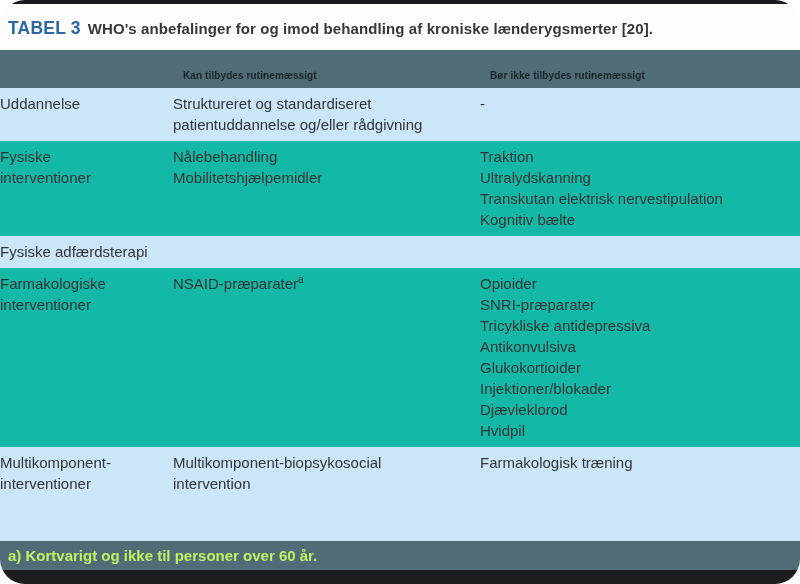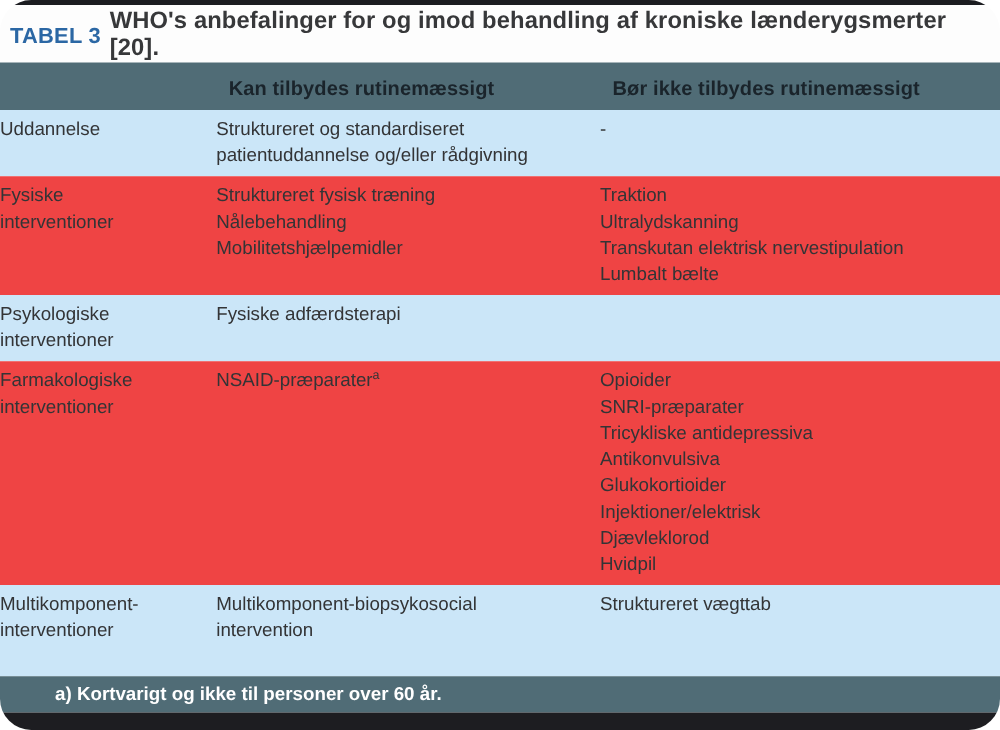--- a/index.html
+++ b/index.html
@@ -23,64 +23,64 @@
     flex: 0 0 46px;
     background: #fdfdfd;
     display: flex; align-items: center;
     padding: 2px 10px 0 8px;
   }
   .title-label {
     color: #2b67a4; font-weight: bold; font-size: 17.5px; letter-spacing: 0.2px;
     margin-right: 7px; white-space: nowrap;
   }
   .title-text {
-    color: #37383a; font-weight: bold; font-size: 19px; letter-spacing: 0.1px;
+    color: #37383a; font-weight: bold; font-size: 15px; letter-spacing: 0.1px;
   }
 
   
   .grid {
     display: grid;
     grid-template-columns: 173px 307px 1fr;
     padding-left: 10px;
   }
 
   
   .head-band {
     flex: 0 0 38px;
     background: #506c76;
     align-items: end;
     padding-bottom: 7px;
   }
   .colhead {
-    color: #1a242b; font-weight: bold; font-size: 16px;
+    color: #1a242b; font-weight: bold; font-size: 10px;
     letter-spacing: 0.1px;
   }
 
   
   .rows { flex: 1 1 auto; display: flex; flex-direction: column; }
   .row { flex: 0 0 auto; padding: 5px 0 6px 0; }
   .rows .row:last-child { flex: 1 0 auto; }
   .row.shade-a { background: #cbe6f8; }
-  .row.shade-b { background: #ef4444; }
+  .row.shade-b { background: #14b8a6; }
   .cell { color: #333436; font-size: 15px; line-height: 21px; }
   .cell.c1 { padding-right: 38px; }
   .cell.c2 { padding-right: 20px; }
   .cell.c3 { padding-right: 10px; }
   .item { min-height: 21px; }
   .item sup { font-size: 10px; line-height: 0; vertical-align: super; }
 
   
   .foot-band {
     flex: 0 0 29px;
     background: #506c76;
     display: flex; align-items: center;
     padding-left: 8px;
   }
   .foot-band span {
-    color: #ffffff; font-weight: bold; font-size: 15px; margin-left: 36px;
+    color: #bef264; font-weight: bold; font-size: 15px;
   }
 </style>
 </head>
 <body>
 
 <div class="frame">
 
   <div class="bar top"></div>
 
   <div class="title-band">
@@ -104,67 +104,63 @@
         </div>
         <div class="cell c3">
           <div class="item">-</div>
         </div>
       </div>
       <div class="row grid shade-b">
         <div class="cell c1">
           <div class="item">Fysiske interventioner</div>
         </div>
         <div class="cell c2">
-          <div class="item">Struktureret fysisk træning</div>
           <div class="item">Nålebehandling</div>
           <div class="item">Mobilitetshjælpemidler</div>
         </div>
         <div class="cell c3">
           <div class="item">Traktion</div>
           <div class="item">Ultralydskanning</div>
           <div class="item">Transkutan elektrisk nervestipulation</div>
-          <div class="item">Lumbalt bælte</div>
+          <div class="item">Kognitiv bælte</div>
         </div>
       </div>
       <div class="row grid shade-a">
-        <div class="cell c1">
-          <div class="item">Psykologiske interventioner</div>
-        </div>
         <div class="cell c2">
           <div class="item">Fysiske adfærdsterapi</div>
         </div>
         <div class="cell c3"></div>
       </div>
       <div class="row grid shade-b">
         <div class="cell c1">
           <div class="item">Farmakologiske interventioner</div>
         </div>
         <div class="cell c2">
           <div class="item">NSAID-præparater<sup>a</sup></div>
         </div>
         <div class="cell c3">
           <div class="item">Opioider</div>
           <div class="item">SNRI-præparater</div>
           <div class="item">Tricykliske antidepressiva</div>
           <div class="item">Antikonvulsiva</div>
           <div class="item">Glukokortioider</div>
-          <div class="item">Injektioner/elektrisk</div>
+          <div class="item">Injektioner/blokader</div>
           <div class="item">Djævleklorod</div>
           <div class="item">Hvidpil</div>
         </div>
       </div>
       <div class="row grid shade-a">
         <div class="cell c1">
           <div class="item">Multikomponent-interventioner</div>
         </div>
         <div class="cell c2">
           <div class="item">Multikomponent-biopsykosocial intervention</div>
         </div>
         <div class="cell c3">
-          <div class="item">Struktureret vægttab</div>
+          <div class="item">Farmakologisk træning</div>
         </div>
       </div>
     </div>
 
   <div class="foot-band">
     <span>a) Kortvarigt og ikke til personer over 60 år.</span>
   </div>
 
   <div class="bar bottom"></div>
 

